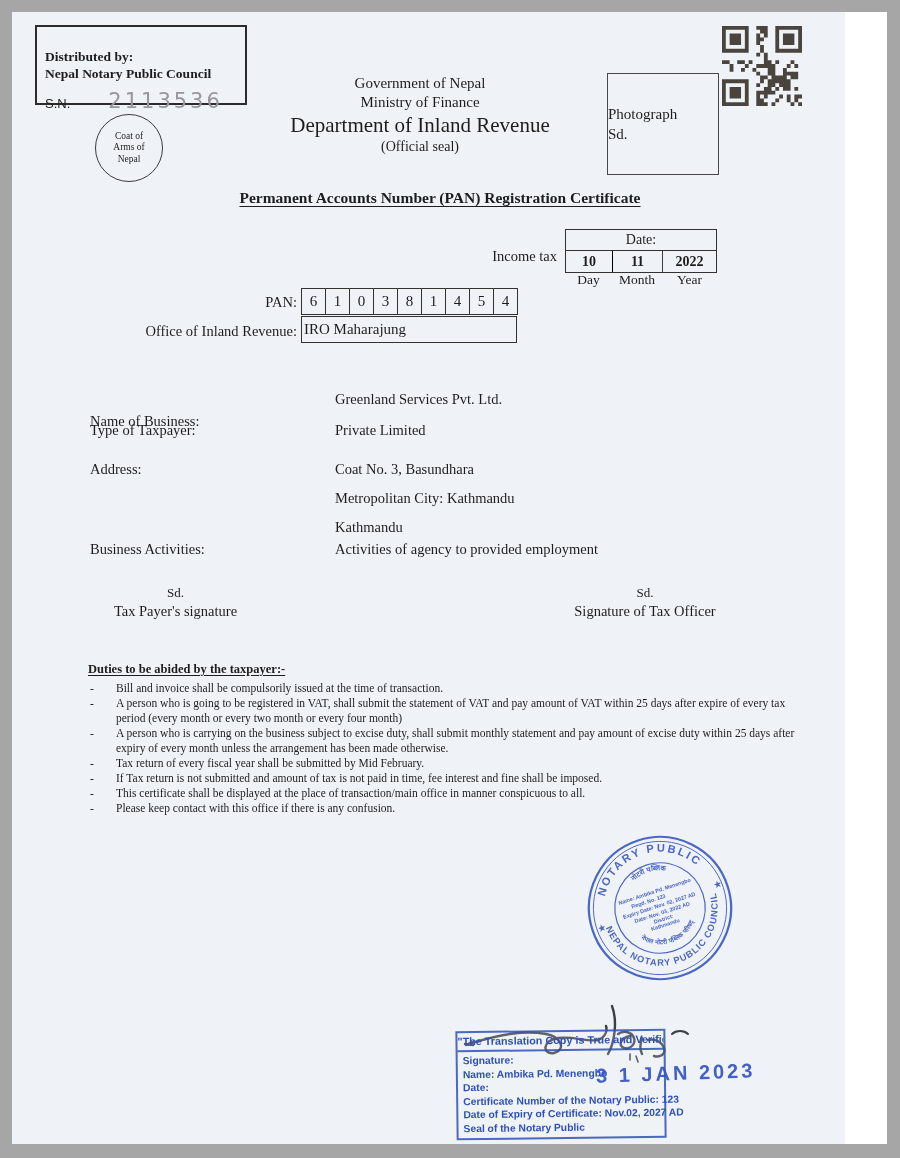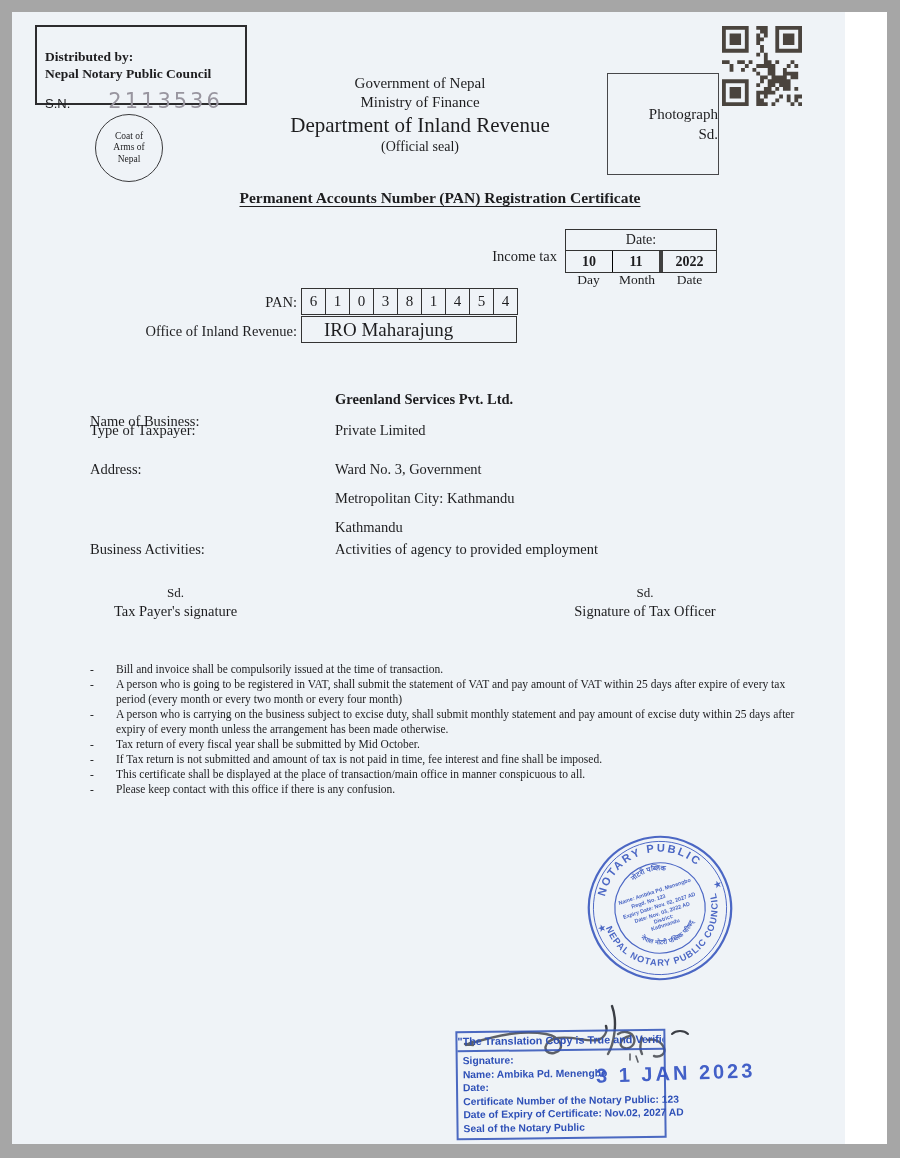--- a/index.html
+++ b/index.html
@@ -22,53 +22,53 @@
 
   
   .gov-header{left:240px;top:74px;width:360px;text-align:center;}
   .gov-header .h1{font-size:15px;line-height:19px;}
   .gov-header .h2{font-size:15px;line-height:19px;}
   .gov-header .h3{font-size:21px;line-height:26px;}
   .gov-header .h4{font-size:14px;line-height:18px;}
 
   
   .photo-box{left:607px;top:73px;width:110px;height:100px;border:1.5px solid #47474a;
-        display:flex;flex-direction:column;align-items:flex-end;justify-content:center;font-size:15px;line-height:20px;}
+        display:flex;flex-direction:column;align-items:flex-start;justify-content:center;font-size:15px;line-height:20px;}
 
   
   .title{left:120px;top:189px;width:640px;text-align:center;font-size:15.5px;font-weight:bold;
          text-decoration:underline;text-underline-offset:3px;}
 
   
   .income-tax{left:445px;top:248px;width:112px;text-align:right;font-size:14.5px;}
   .date-table{left:565px;top:229px;width:152px;border:1px solid #333;box-sizing:border-box;}
   .date-head{border-bottom:1px solid #333;text-align:center;font-size:14px;height:20px;line-height:20px;}
   .date-cells{display:flex;height:21px;}
   .date-cells .c{box-sizing:border-box;text-align:center;font-weight:bold;font-size:14px;line-height:21px;}
   .date-cells .c1{width:47px;border-right:1px solid #000000;}
-  .date-cells .c2{width:50px;border-right:4px solid #404040;}
+  .date-cells .c2{width:50px;border-right:1px solid #404040;}
   .date-cells .c3{flex:1;}
   .dmy{left:565px;top:272px;width:152px;display:flex;font-size:13.5px;}
   .dmy span{text-align:center;}
   .dmy .d1{width:47px;} .dmy .d2{width:50px;} .dmy .d3{flex:1;}
 
   
   .pan-label{left:180px;top:294px;width:117px;text-align:right;font-size:14.5px;}
   .pan-boxes{left:301px;top:288px;display:flex;}
   .pan-cell{width:23px;height:25px;border:1px solid #333;margin-left:-1px;text-align:center;
             font-size:15px;line-height:25px;}
   .pan-cell:first-child{margin-left:0;}
   .office-label{left:118px;top:323px;width:179px;text-align:right;font-size:14.5px;}
   .office-box{left:301px;top:316px;width:216px;height:27px;border:1px solid #333;box-sizing:border-box;
-              font-size:19px;line-height:25px;padding-left:22px;}
+              font-size:15px;line-height:25px;padding-left:2px;}
 
   
   .flabel{left:90px;width:240px;font-size:14.5px;}
   .fvalue{left:335px;width:430px;font-size:14.5px;}
-  .bold{font-weight:bold;}
+  .bold{font-weight:normal;}
 
   
   .sig-block{text-align:center;}
   .sig-sd{font-size:13px;line-height:17px;}
   .sig-line{font-size:14.5px;line-height:20px;}
 
   
   .duties{left:88px;top:662px;width:714px;}
   .duties-heading{font-size:12.5px;font-weight:bold;text-decoration:underline;text-underline-offset:2px;margin-bottom:4px;}
   .duty{display:flex;font-size:11.5px;line-height:15px;}
@@ -138,21 +138,21 @@
     <div class="date-head">Date:</div>
     <div class="date-cells">
       <div class="c c1">10</div>
       <div class="c c2">11</div>
       <div class="c c3">2022</div>
     </div>
   </div>
   <div class="abs dmy">
     <span class="d1">Day</span>
     <span class="d2">Month</span>
-    <span class="d3">Date</span>
+    <span class="d3">Year</span>
   </div>
 
   <div class="abs pan-label">PAN:</div>
   <div class="abs pan-boxes">
     <span class="pan-cell">6</span>
     <span class="pan-cell">1</span>
     <span class="pan-cell">0</span>
     <span class="pan-cell">3</span>
     <span class="pan-cell">8</span>
     <span class="pan-cell">1</span>
@@ -163,52 +163,53 @@
   <div class="abs office-label">Office of Inland Revenue:</div>
   <div class="abs office-box">IRO Maharajung</div>
 
   <div class="abs flabel" style="top:413px;">Name of Business:</div>
   <div class="abs fvalue bold" style="top:391px;">Greenland Services Pvt. Ltd.</div>
 
   <div class="abs flabel" style="top:422px;">Type of Taxpayer:</div>
   <div class="abs fvalue" style="top:422px;">Private Limited</div>
 
   <div class="abs flabel" style="top:461px;">Address:</div>
-  <div class="abs fvalue" style="top:461px;">Ward No. 3, Government</div>
+  <div class="abs fvalue" style="top:461px;">Coat No. 3, Basundhara</div>
   <div class="abs fvalue" style="top:490px;">Metropolitan City: Kathmandu</div>
   <div class="abs fvalue" style="top:519px;">Kathmandu</div>
 
   <div class="abs flabel" style="top:541px;">Business Activities:</div>
   <div class="abs fvalue" style="top:541px;">Activities of agency to provided employment</div>
 
   <div class="abs sig-block" style="left:93px;top:584px;width:165px;">
     <div class="sig-sd">Sd.</div>
     <div class="sig-line">Tax Payer's signature</div>
   </div>
   <div class="abs sig-block" style="left:540px;top:584px;width:210px;">
     <div class="sig-sd">Sd.</div>
     <div class="sig-line">Signature of Tax Officer</div>
   </div>
 
   <div class="abs duties">
+    <div class="duties-heading">Duties to be abided by the taxpayer:-</div>
     <div class="duty">
       <span class="dash">-</span>
       <span class="txt">Bill and invoice shall be compulsorily issued at the time of transaction.</span>
     </div>
     <div class="duty">
       <span class="dash">-</span>
       <span class="txt">A person who is going to be registered in VAT, shall submit the statement of VAT and pay amount of VAT within 25 days after expire of every tax period (every month or every two month or every four month)</span>
     </div>
     <div class="duty">
       <span class="dash">-</span>
       <span class="txt">A person who is carrying on the business subject to excise duty, shall submit monthly statement and pay amount of excise duty within 25 days after expiry of every month unless the arrangement has been made otherwise.</span>
     </div>
     <div class="duty">
       <span class="dash">-</span>
-      <span class="txt">Tax return of every fiscal year shall be submitted by Mid October.</span>
+      <span class="txt">Tax return of every fiscal year shall be submitted by Mid February.</span>
     </div>
     <div class="duty">
       <span class="dash">-</span>
       <span class="txt">If Tax return is not submitted and amount of tax is not paid in time, fee interest and fine shall be imposed.</span>
     </div>
     <div class="duty">
       <span class="dash">-</span>
       <span class="txt">This certificate shall be displayed at the place of transaction/main office in manner conspicuous to all.</span>
     </div>
     <div class="duty">

